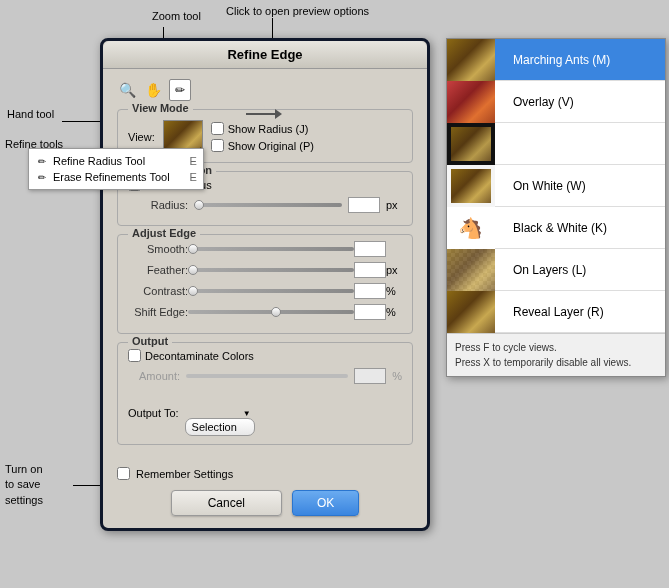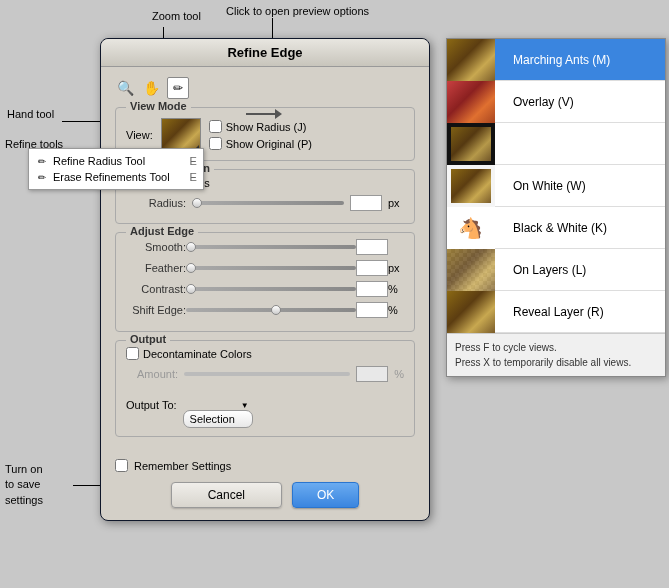--- a/index.html
+++ b/index.html
@@ -13,21 +13,21 @@
       overflow: hidden;
     }
 
     
     .dialog {
       position: absolute;
       top: 38px;
       left: 100px;
       width: 330px;
       background: #d4d0c8;
-      border: 1px solid #0f172a;
+      border: 3px solid #0f172a;
       border-radius: 8px;
       box-shadow: 2px 2px 10px rgba(0,0,0,0.4);
       padding-bottom: 12px;
     }
 
     .dialog-title-bar {
       background: linear-gradient(to bottom, #e8e6e0, #c8c5bc);
       border-radius: 8px 8px 0 0;
       padding: 6px 0;
       text-align: center;
@@ -195,20 +195,21 @@
       position: absolute;
       right: 4px;
       top: 50%;
       transform: translateY(-50%);
       pointer-events: none;
     }
     .amount-row {
       display: flex;
       align-items: center;
       gap: 6px;
+      margin-bottom: 6px;
     }
     .amount-label {
       font-size: 11px;
       color: #999;
       width: 52px;
       text-align: right;
     }
     .amount-slider {
       flex: 1;
       height: 4px;

